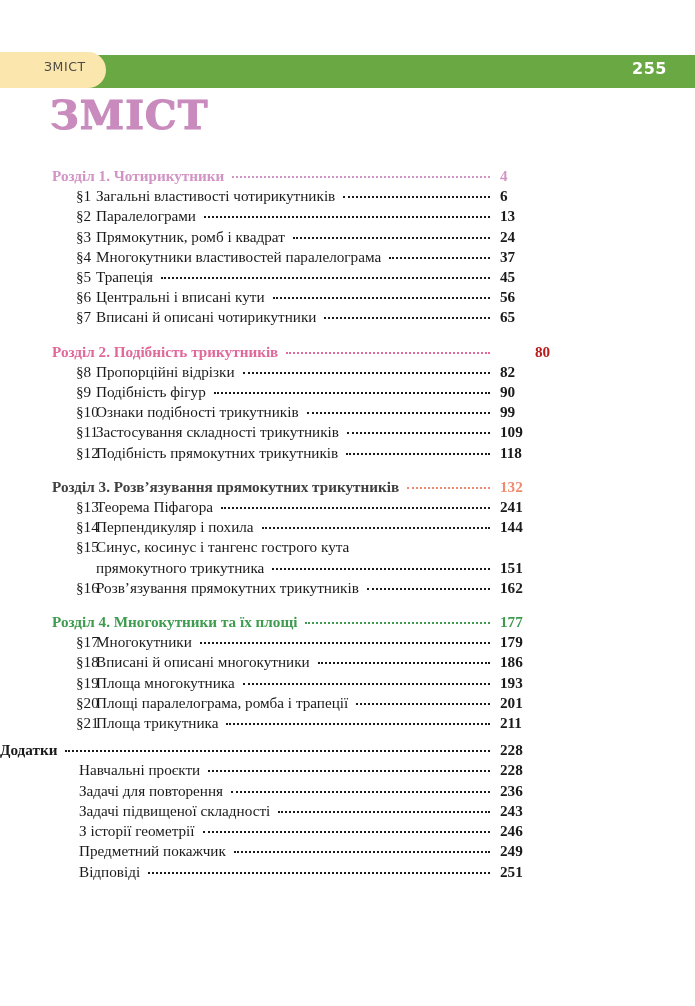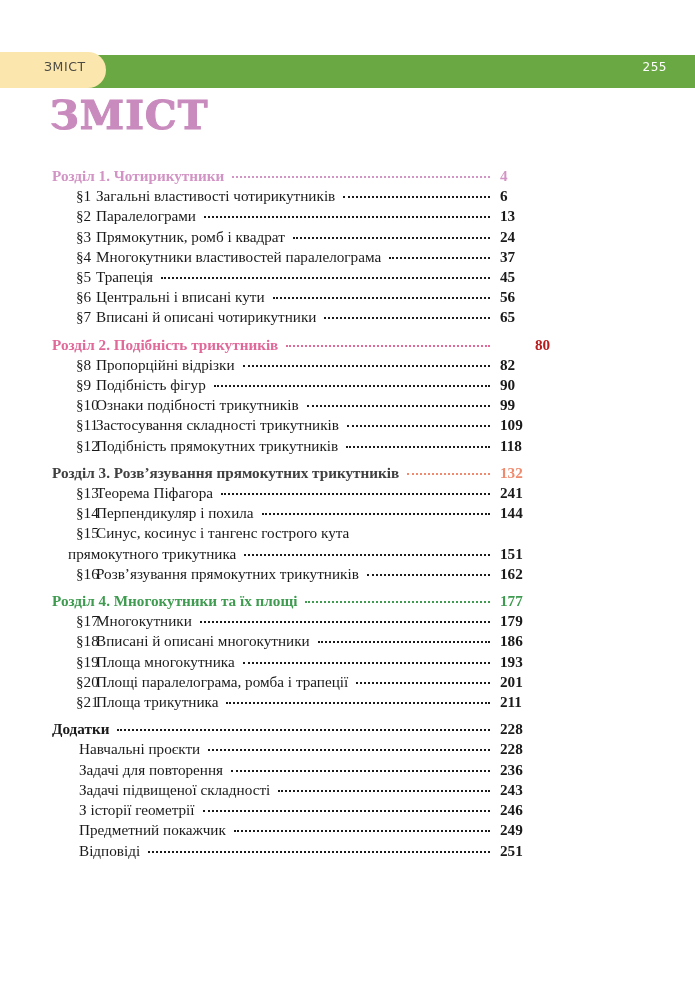--- a/index.html
+++ b/index.html
@@ -50,22 +50,22 @@
     font-size: 12.5px;
     letter-spacing: 0.6px;
     color: #4a4a42;
     line-height: 1;
   }
   .header-page-number {
     position: absolute;
     right: 28px;
     top: 61px;
     font-family: "DejaVu Sans", "Liberation Sans", sans-serif;
-    font-size: 12px;
-    font-weight: normal;
+    font-size: 16px;
+    font-weight: bold;
     color: #ffffff;
     letter-spacing: 0.5px;
     line-height: 1;
   }
 
   
   .toc-title {
     position: absolute;
     left: 50px;
     top: 94px;
@@ -93,40 +93,39 @@
     box-sizing: border-box;
     font-size: 15.2px;
     line-height: 20.2px;
     white-space: nowrap;
   }
 
   
   .toc-row.level-section {
     padding-left: 52px;
     font-weight: bold;
-    margin-top: 7px;
+    margin-top: 14px;
   }
   .toc-row.level-section.first { margin-top: 0; }
 
   
   .toc-row.level-sub {
     padding-left: 52px;
   }
   .sub-marker {
     display: inline-block;
     width: 44px;
     flex: 0 0 44px;
     text-align: left;
     padding-left: 24px;
     box-sizing: border-box;
   }
 
   
   .toc-row.level-appendix {
-    padding-left: 52px;
     font-weight: bold;
     margin-top: 7px;
   }
   .toc-row.level-appendix-item {
     padding-left: 79px;
   }
 
   .toc-label {
     flex: 0 0 auto;
     padding-right: 6px;
@@ -153,21 +152,21 @@
     flex: 0 0 auto;
     width: 93px;
     text-align: left;
     padding-left: 8px;
     box-sizing: border-box;
     font-weight: bold;
   }
 
   
   .toc-row.continuation {
-    padding-left: 24px;
+    padding-left: 52px;
   }
   .toc-row.continuation .sub-marker { visibility: hidden; }
 
   
 </style>
 </head>
 <body>
 
 <div class="page-header">
   <div class="header-bar" style="background: rgb(106, 168, 67);"></div>

